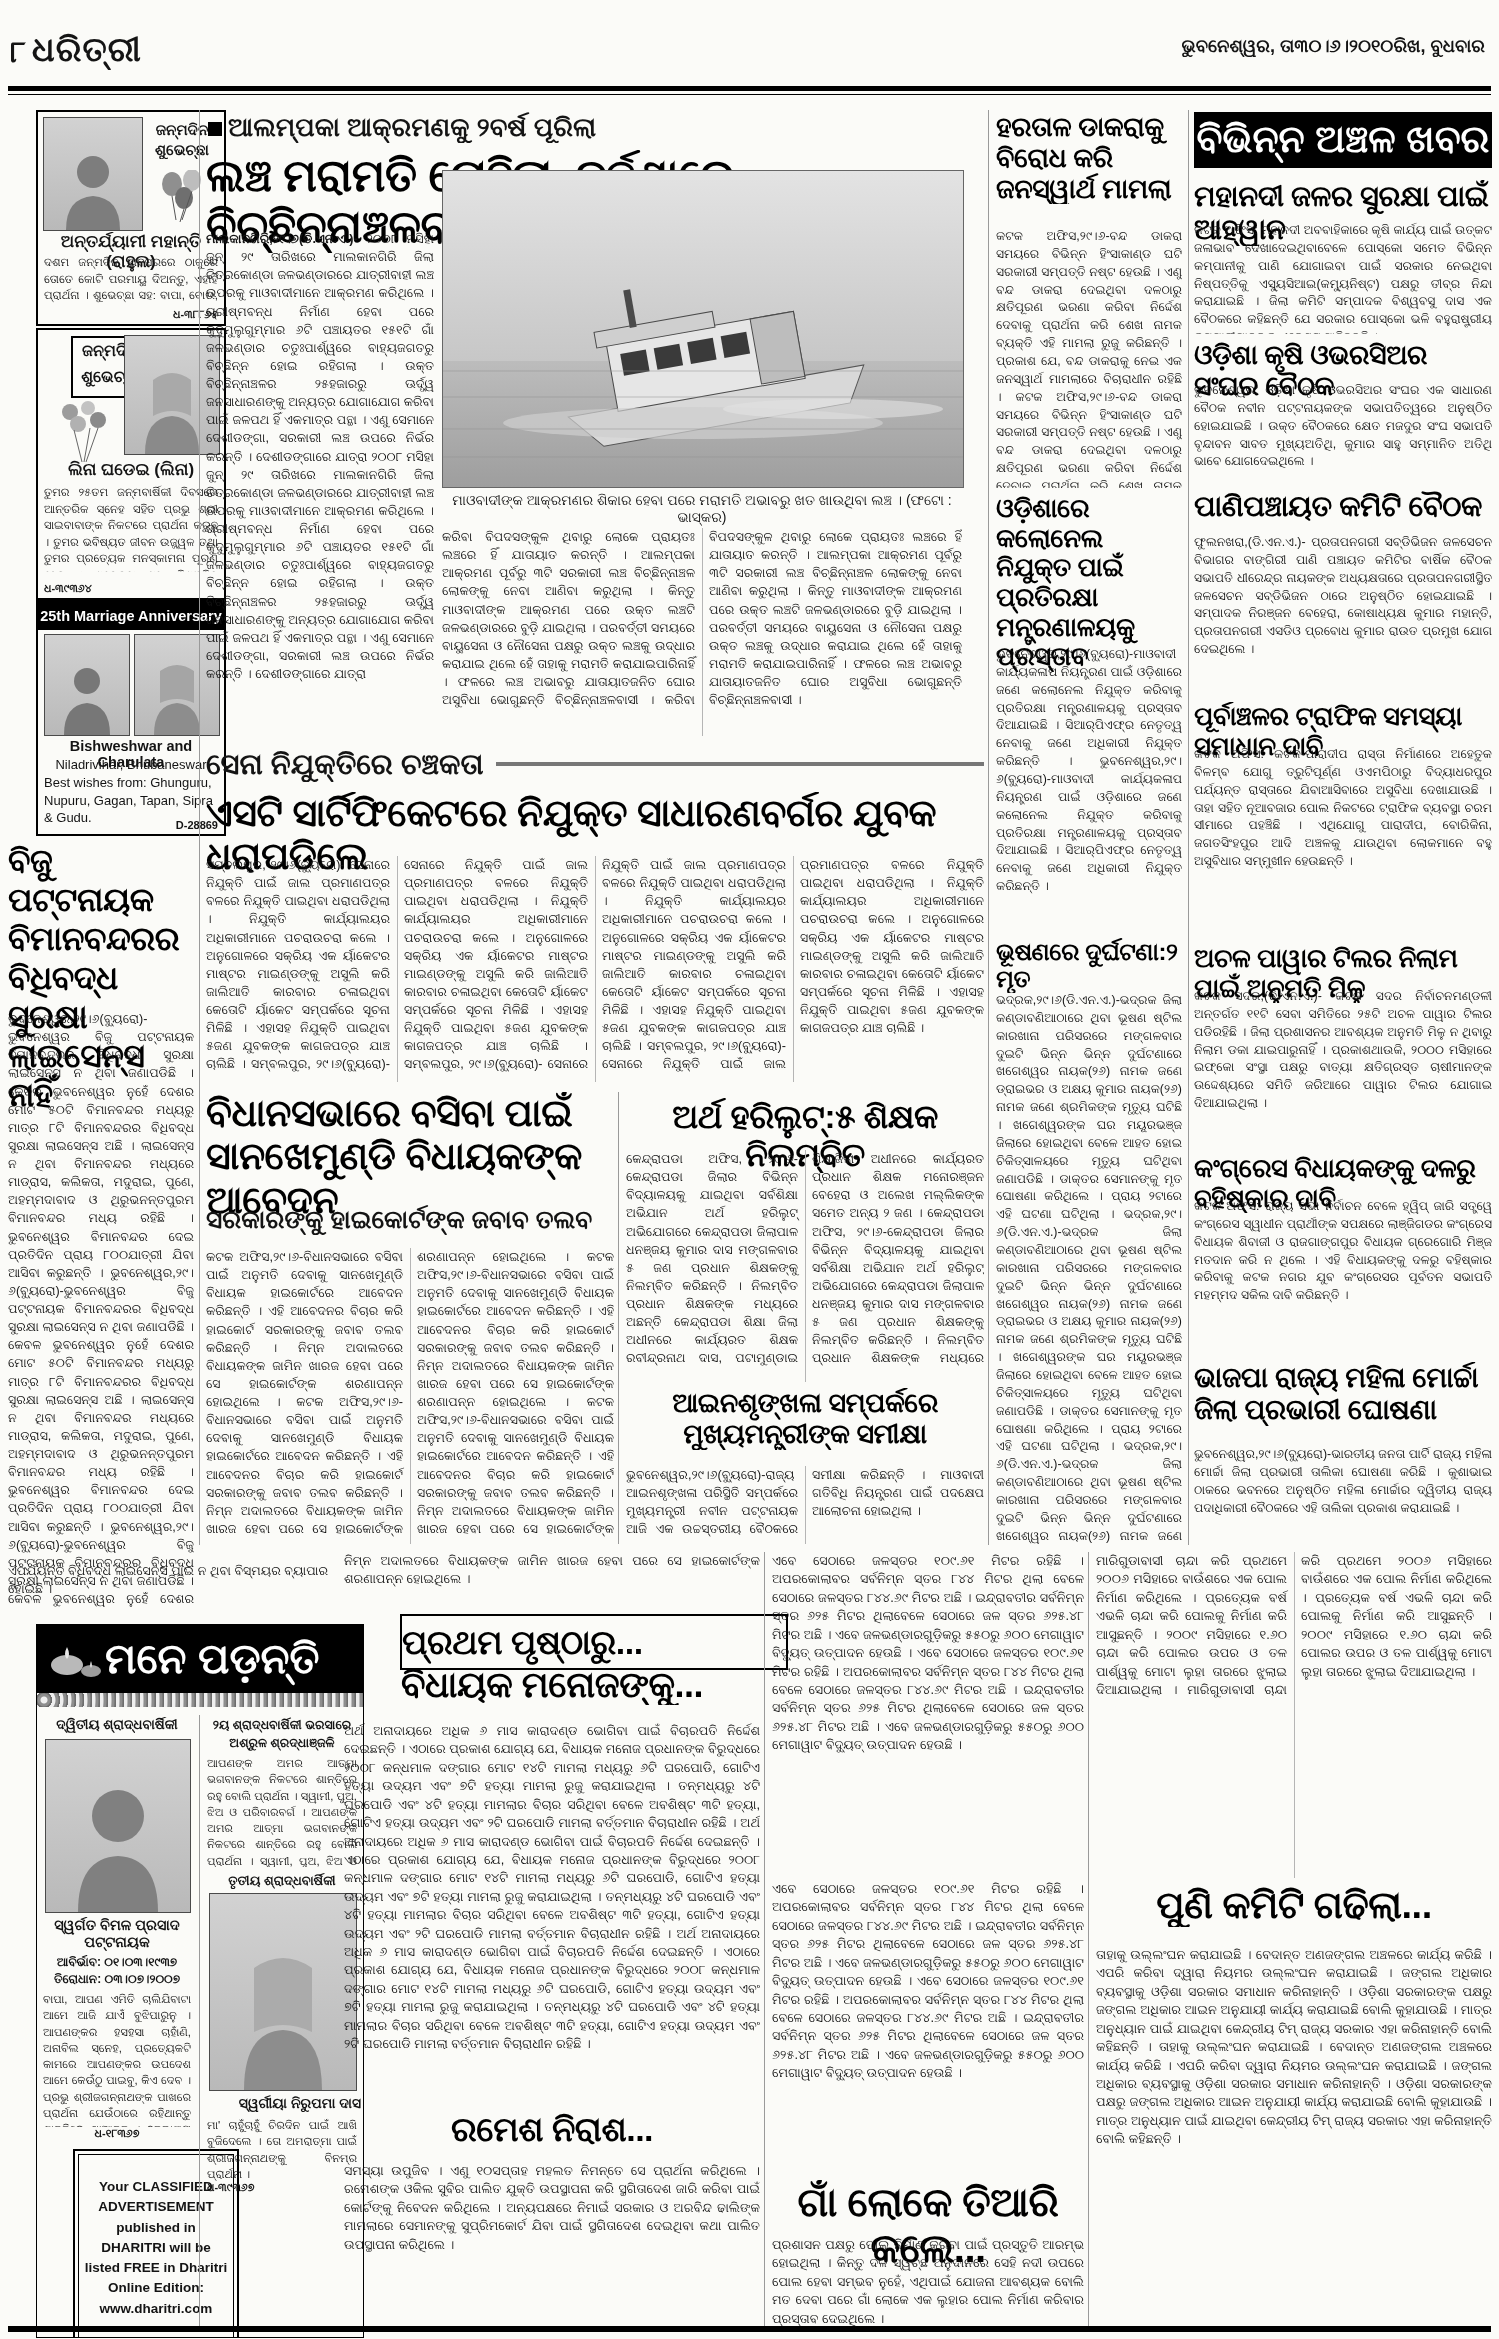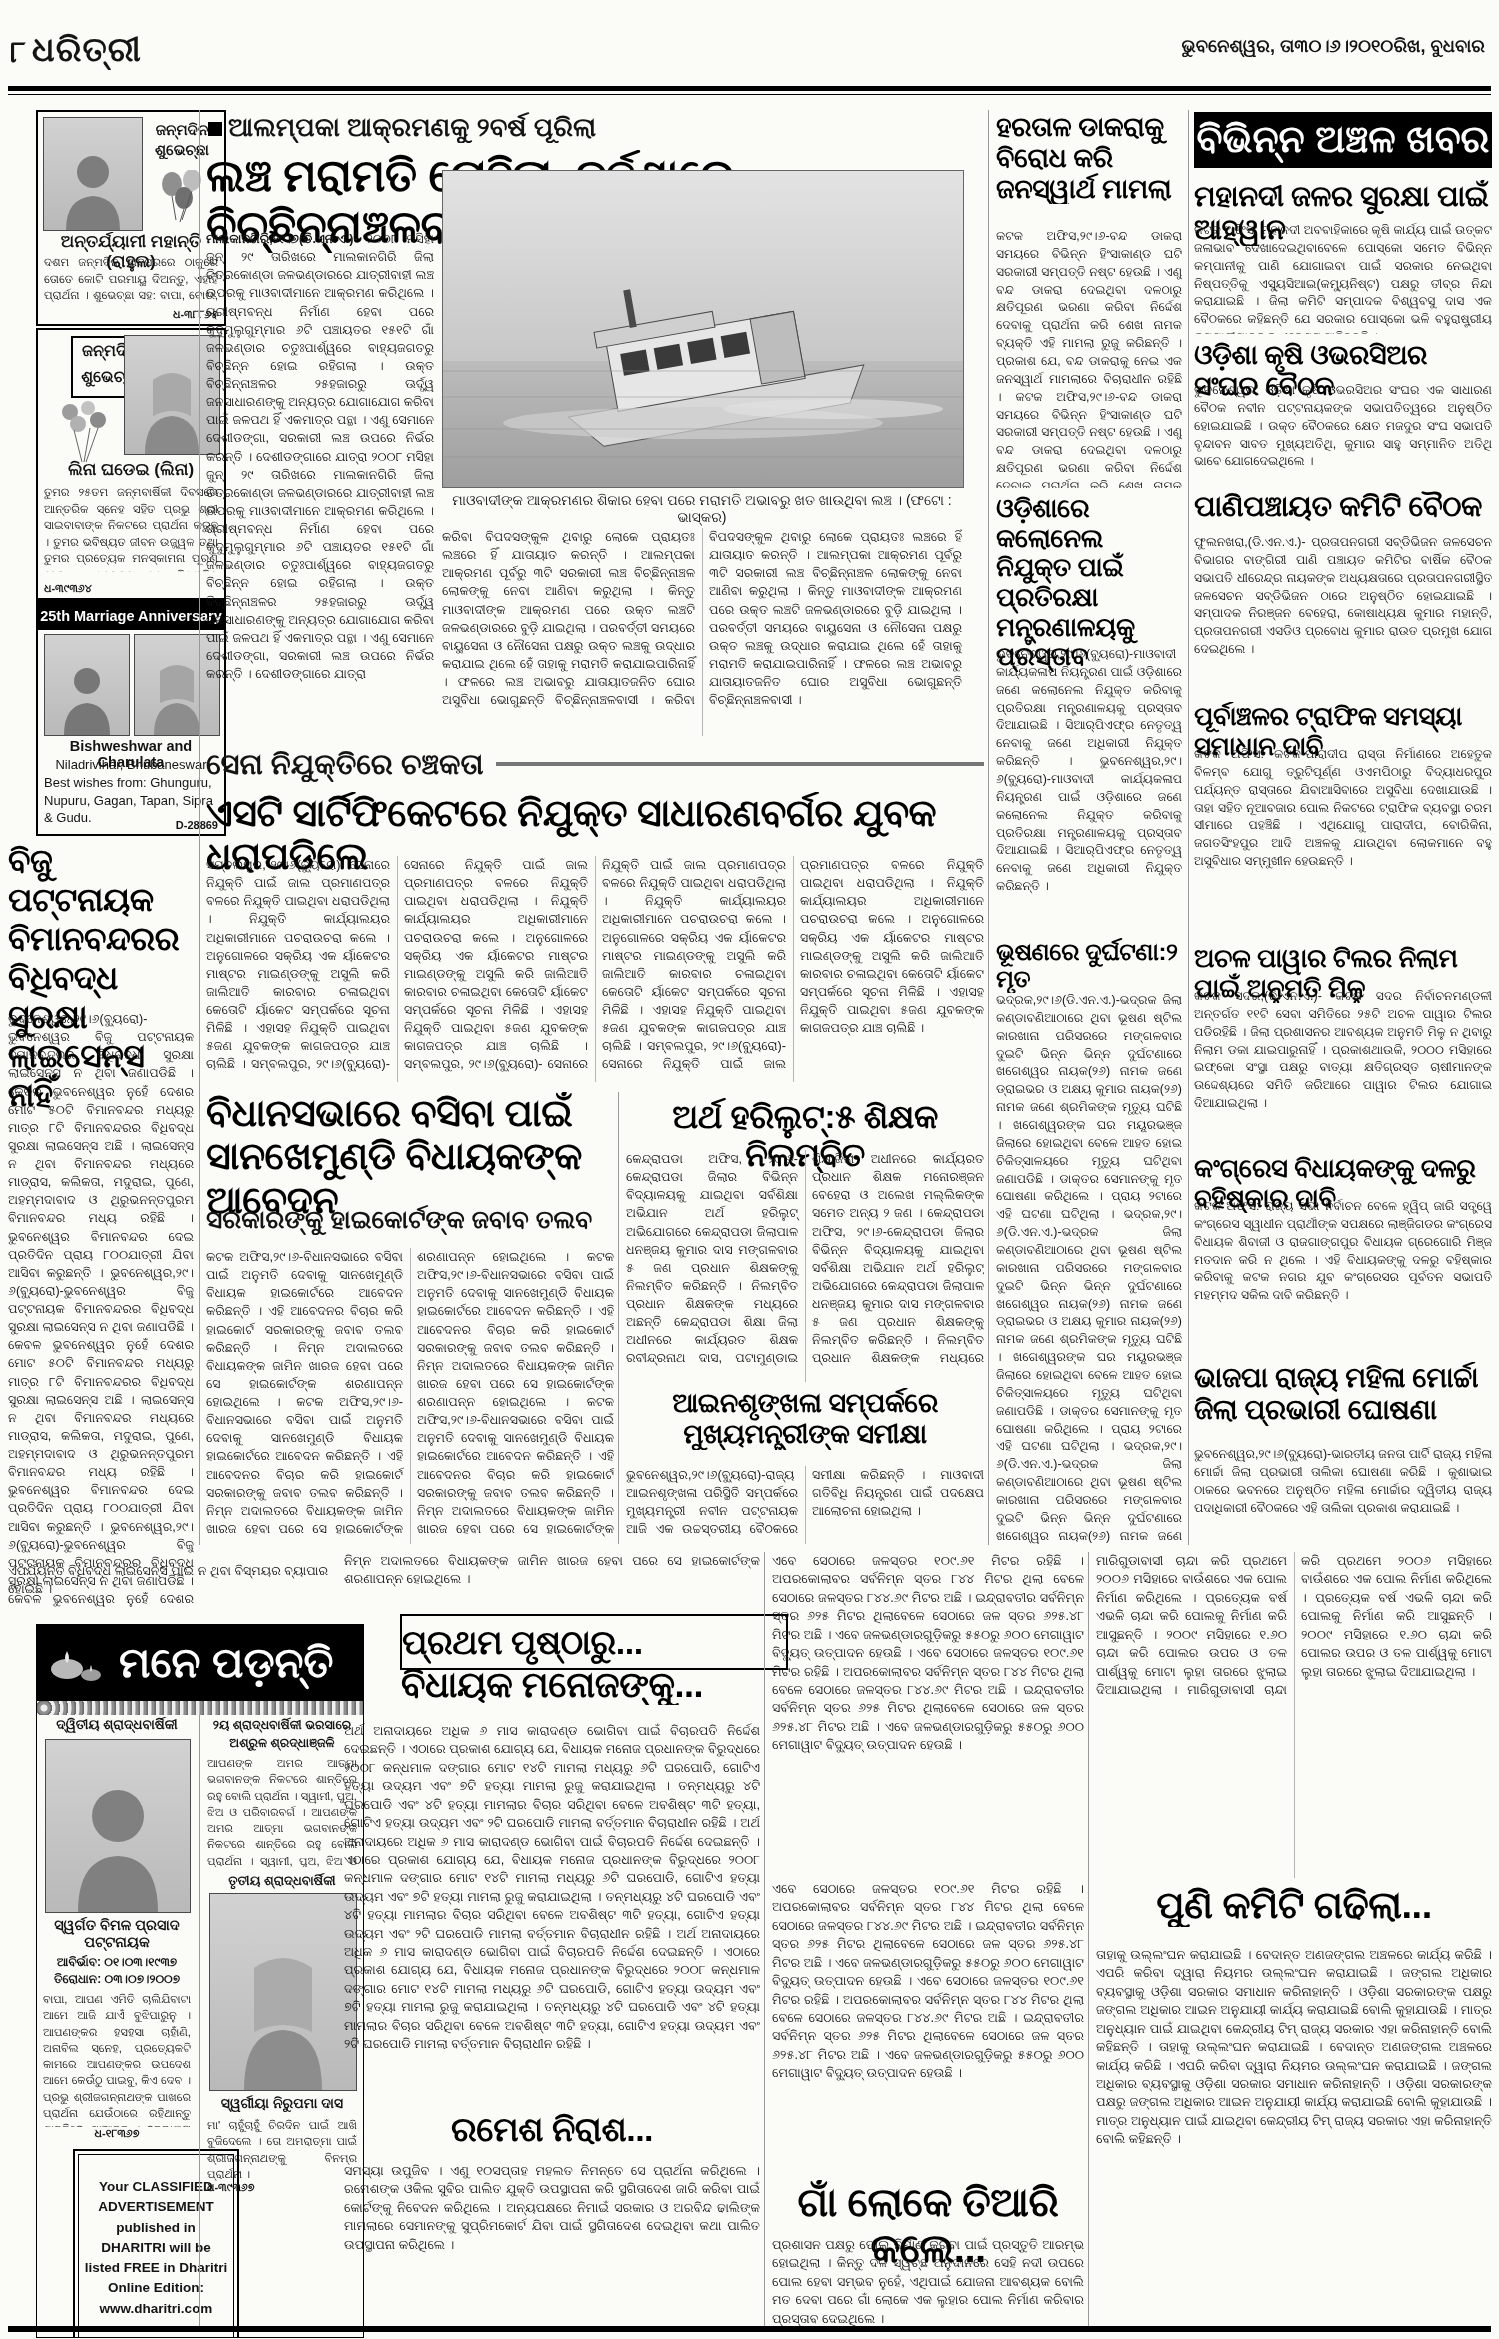--- a/index.html
+++ b/index.html
@@ -193,21 +193,21 @@
 
   <div class="abs head" style="left:1194px;top:1154px;width:298px;font-size:26px;">କଂଗ୍ରେସ ବିଧାୟକଙ୍କୁ ଦଳରୁ ବହିଷ୍କାର ଦାବି</div>
   <div class="abs jt" style="left:1194px;top:1198px;width:298px;height:158px;font-size:12.4px;">କଟକ ଅଫିସ: ରାଜ୍ୟ ସଭା ନିର୍ବାଚନ ବେଳେ ହ୍ୱିପ୍ ଜାରି ସତ୍ତ୍ୱେ କଂଗ୍ରେସ ସ୍ୱାଧୀନ ପ୍ରାର୍ଥୀଙ୍କ ସପକ୍ଷରେ ଲାଞ୍ଜିଗଡର କଂଗ୍ରେସ ବିଧାୟକ ଶିବାଜୀ ଓ ରାଜଗାଙ୍ଗପୁର ବିଧାୟକ ଗ୍ରେଗୋରି ମିଞ୍ଜ ମତଦାନ କରି ନ ଥିଲେ । ଏହି ବିଧାୟକଙ୍କୁ ଦଳରୁ ବହିଷ୍କାର କରିବାକୁ କଟକ ନଗର ଯୁବ କଂଗ୍ରେସର ପୂର୍ବତନ ସଭାପତି ମହମ୍ମଦ ସକିଲ ଦାବି କରିଛନ୍ତି ।</div>
 
   <div class="abs head" style="left:1194px;top:1362px;width:298px;font-size:28px;">ଭାଜପା ରାଜ୍ୟ ମହିଳା ମୋର୍ଚ୍ଚା ଜିଲା ପ୍ରଭାରୀ ଘୋଷଣା</div>
   <div class="abs jt" style="left:1194px;top:1446px;width:298px;height:100px;font-size:12.4px;">ଭୁବନେଶ୍ୱର,୨୯।୬(ବ୍ୟୁରୋ)-ଭାରତୀୟ ଜନତା ପାର୍ଟି ରାଜ୍ୟ ମହିଳା ମୋର୍ଚ୍ଚା ଜିଲା ପ୍ରଭାରୀ ତାଲିକା ଘୋଷଣା କରିଛି । କୁଶାଭାଇ ଠାକରେ ଭବନରେ ଅନୁଷ୍ଠିତ ମହିଳା ମୋର୍ଚ୍ଚାର ଦ୍ୱିତୀୟ ରାଜ୍ୟ ପଦାଧିକାରୀ ବୈଠକରେ ଏହି ତାଲିକା ପ୍ରକାଶ କରାଯାଇଛି ।</div>
 
   <div class="abs jt" style="left:8px;top:1562px;width:320px;height:56px;font-size:12.6px;">ଏପର୍ଯ୍ୟନ୍ତ ବିଧିବଦ୍ଧ ଲାଇସେନ୍ସ ପାଇ ନ ଥିବା ବିସ୍ମୟର ବ୍ୟାପାର ହୋଇଛି ।</div>
 
   <div class="abs boxed" style="left:8px;top:1624px;width:326px;height:712px;border-width:1px;">
-    <div class="banner" style="height:76px;font-size:42px;font-weight:700;gap:14px;justify-content:flex-start;padding-left:10px;">
+    <div class="banner" style="height:68px;font-size:42px;font-weight:700;justify-content:flex-start;padding-left:10px;">
       <svg width="58" height="44" viewBox="0 0 58 44">
           <ellipse cx="20" cy="28" rx="16" ry="10" fill="#b9b9b9"></ellipse>
           <path d="M20 10 Q24 18 20 22 Q16 18 20 10" fill="#e8e8e8"></path>
           <ellipse cx="44" cy="34" rx="10" ry="6" fill="#9d9d9d"></ellipse>
           <path d="M44 24 Q46 29 44 31 Q42 29 44 24" fill="#ddd"></path>
         </svg>
       <span>ମନେ ପଡ଼ନ୍ତି</span>
     </div>
     <div style="height:14px;background:repeating-radial-gradient(circle at 7px 7px,#efefef 0 3px,#8e8e8e 4px 6px,#6c6c6c 7px 8px);"></div>
 
@@ -232,21 +232,21 @@
     <div class="abs b ctr" style="left:168px;top:92px;width:154px;font-size:12.5px;line-height:1.4;">୨ୟ ଶ୍ରାଦ୍ଧବାର୍ଷିକୀ ଭରସାରେ ଅଶ୍ରୁଳ ଶ୍ରଦ୍ଧାଞ୍ଜଳି</div>
     <div class="abs jt" style="left:170px;top:130px;width:150px;height:112px;font-size:11.3px;">ଆପଣଙ୍କ ଅମର ଆତ୍ମା ଭଗବାନଙ୍କ ନିକଟରେ ଶାନ୍ତିରେ ରହୁ ବୋଲି ପ୍ରାର୍ଥନା । ସ୍ୱାମୀ, ପୁଅ, ଝିଅ ଓ ପରିବାରବର୍ଗ । ଆପଣଙ୍କ ଅମର ଆତ୍ମା ଭଗବାନଙ୍କ ନିକଟରେ ଶାନ୍ତିରେ ରହୁ ବୋଲି ପ୍ରାର୍ଥନା । ସ୍ୱାମୀ, ପୁଅ, ଝିଅ ଓ ପରିବାରବର୍ଗ ।</div>
     <div class="abs b ctr" style="left:168px;top:248px;width:154px;font-size:13px;">ତୃତୀୟ ଶ୍ରାଦ୍ଧବାର୍ଷିକୀ</div>
     <div class="photo abs" style="left:172px;top:268px;width:146px;height:196px;">
       <svg width="98" height="150" viewBox="0 0 98 150">
           <circle cx="49" cy="46" r="24" fill="#8d8d8d"></circle>
           <path d="M10 150 Q10 92 49 90 Q88 92 88 150 Z" fill="#8d8d8d"></path>
           <path d="M20 28 Q49 8 78 28 L78 92 Q49 78 20 92 Z" fill="#ababab"></path>
         </svg>
     </div>
-    <div class="abs b ctr" style="left:166px;top:470px;width:158px;font-size:14px;">ସ୍ୱର୍ଗୀୟା ନିରୁପମା ଦାସ</div>
+    <div class="abs b ctr" style="left:184px;top:470px;width:158px;font-size:14px;">ସ୍ୱର୍ଗୀୟା ନିରୁପମା ଦାସ</div>
     <div class="abs jt" style="left:170px;top:492px;width:150px;height:64px;font-size:11.3px;">ମା' ଚାହୁଁଚାହୁଁ ଚିରଦିନ ପାଇଁ ଆଖି ବୁଜିଦେଲେ । ତୋ ଅମରାତ୍ମା ପାଇଁ ଶ୍ରୀଜଗନ୍ନାଥଙ୍କୁ ବିନମ୍ର ପ୍ରାର୍ଥନା ।</div>
     <div class="abs code" style="left:170px;top:556px;width:150px;text-align:left;">ଧ-୩୯୩୬୭</div>
   </div>
 
   <div class="abs jt" style="left:344px;top:1552px;width:416px;height:46px;font-size:12.8px;">ନିମ୍ନ ଅଦାଲତରେ ବିଧାୟକଙ୍କ ଜାମିନ ଖାରଜ ହେବା ପରେ ସେ ହାଇକୋର୍ଟଙ୍କ ଶରଣାପନ୍ନ ହୋଇଥିଲେ ।</div>
   <div class="abs boxed ctr" style="left:372px;top:1614px;width:384px;height:52px;display:flex;align-items:center;justify-content:flex-start;">
     <span class="head" style="font-size:34px;">ପ୍ରଥମ ପୃଷ୍ଠାରୁ...</span>
   </div>
   <div class="abs head ctr" style="left:344px;top:1664px;width:416px;font-size:36px;">ବିଧାୟକ ମନୋଜଙ୍କୁ...</div>
   <div class="abs jt" style="left:344px;top:1722px;width:416px;height:384px;font-size:12.8px;">ଅର୍ଥ ଅନାଦାୟରେ ଅଧିକ ୬ ମାସ କାରାଦଣ୍ଡ ଭୋଗିବା ପାଇଁ ବିଚାରପତି ନିର୍ଦ୍ଦେଶ ଦେଇଛନ୍ତି । ଏଠାରେ ପ୍ରକାଶ ଯୋଗ୍ୟ ଯେ, ବିଧାୟକ ମନୋଜ ପ୍ରଧାନଙ୍କ ବିରୁଦ୍ଧରେ ୨୦୦୮ କନ୍ଧମାଳ ଦଙ୍ଗାର ମୋଟ ୧୪ଟି ମାମଲା ମଧ୍ୟରୁ ୬ଟି ଘରପୋଡି, ଗୋଟିଏ ହତ୍ୟା ଉଦ୍ୟମ ଏବଂ ୭ଟି ହତ୍ୟା ମାମଲା ରୁଜୁ କରାଯାଇଥିଲା । ତନ୍ମଧ୍ୟରୁ ୪ଟି ଘରପୋଡି ଏବଂ ୪ଟି ହତ୍ୟା ମାମଲାର ବିଚାର ସରିଥିବା ବେଳେ ଅବଶିଷ୍ଟ ୩ଟି ହତ୍ୟା, ଗୋଟିଏ ହତ୍ୟା ଉଦ୍ୟମ ଏବଂ ୨ଟି ଘରପୋଡି ମାମଲା ବର୍ତ୍ତମାନ ବିଚାରାଧୀନ ରହିଛି । ଅର୍ଥ ଅନାଦାୟରେ ଅଧିକ ୬ ମାସ କାରାଦଣ୍ଡ ଭୋଗିବା ପାଇଁ ବିଚାରପତି ନିର୍ଦ୍ଦେଶ ଦେଇଛନ୍ତି । ଏଠାରେ ପ୍ରକାଶ ଯୋଗ୍ୟ ଯେ, ବିଧାୟକ ମନୋଜ ପ୍ରଧାନଙ୍କ ବିରୁଦ୍ଧରେ ୨୦୦୮ କନ୍ଧମାଳ ଦଙ୍ଗାର ମୋଟ ୧୪ଟି ମାମଲା ମଧ୍ୟରୁ ୬ଟି ଘରପୋଡି, ଗୋଟିଏ ହତ୍ୟା ଉଦ୍ୟମ ଏବଂ ୭ଟି ହତ୍ୟା ମାମଲା ରୁଜୁ କରାଯାଇଥିଲା । ତନ୍ମଧ୍ୟରୁ ୪ଟି ଘରପୋଡି ଏବଂ ୪ଟି ହତ୍ୟା ମାମଲାର ବିଚାର ସରିଥିବା ବେଳେ ଅବଶିଷ୍ଟ ୩ଟି ହତ୍ୟା, ଗୋଟିଏ ହତ୍ୟା ଉଦ୍ୟମ ଏବଂ ୨ଟି ଘରପୋଡି ମାମଲା ବର୍ତ୍ତମାନ ବିଚାରାଧୀନ ରହିଛି । ଅର୍ଥ ଅନାଦାୟରେ ଅଧିକ ୬ ମାସ କାରାଦଣ୍ଡ ଭୋଗିବା ପାଇଁ ବିଚାରପତି ନିର୍ଦ୍ଦେଶ ଦେଇଛନ୍ତି । ଏଠାରେ ପ୍ରକାଶ ଯୋଗ୍ୟ ଯେ, ବିଧାୟକ ମନୋଜ ପ୍ରଧାନଙ୍କ ବିରୁଦ୍ଧରେ ୨୦୦୮ କନ୍ଧମାଳ ଦଙ୍ଗାର ମୋଟ ୧୪ଟି ମାମଲା ମଧ୍ୟରୁ ୬ଟି ଘରପୋଡି, ଗୋଟିଏ ହତ୍ୟା ଉଦ୍ୟମ ଏବଂ ୭ଟି ହତ୍ୟା ମାମଲା ରୁଜୁ କରାଯାଇଥିଲା । ତନ୍ମଧ୍ୟରୁ ୪ଟି ଘରପୋଡି ଏବଂ ୪ଟି ହତ୍ୟା ମାମଲାର ବିଚାର ସରିଥିବା ବେଳେ ଅବଶିଷ୍ଟ ୩ଟି ହତ୍ୟା, ଗୋଟିଏ ହତ୍ୟା ଉଦ୍ୟମ ଏବଂ ୨ଟି ଘରପୋଡି ମାମଲା ବର୍ତ୍ତମାନ ବିଚାରାଧୀନ ରହିଛି ।</div>

